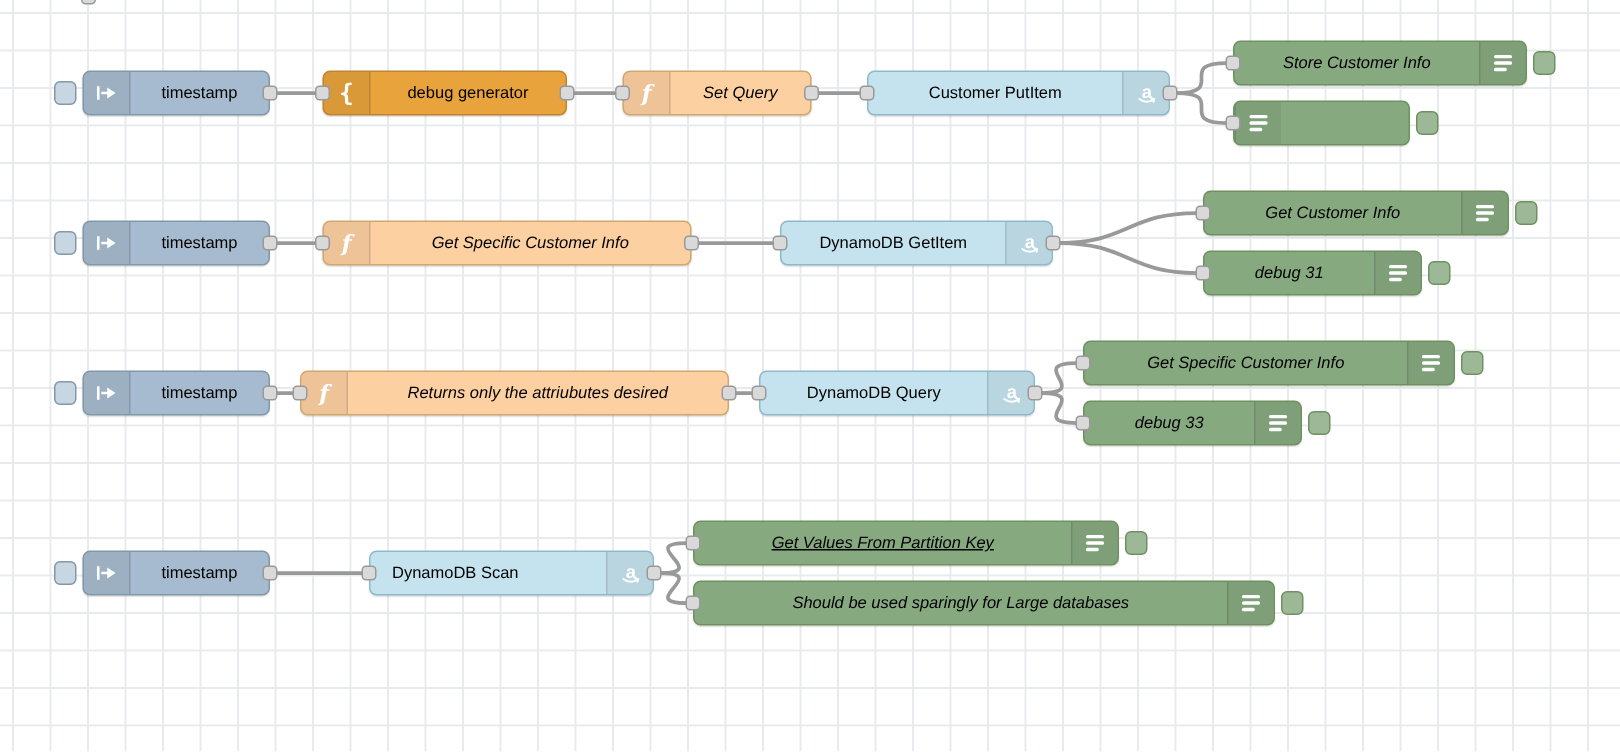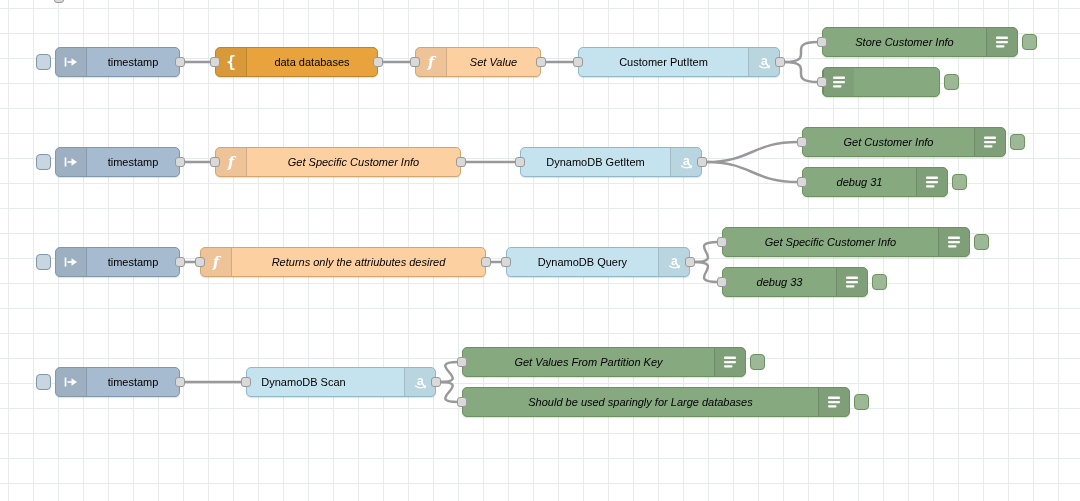--- a/index.html
+++ b/index.html
@@ -86,31 +86,31 @@
         <div class="nlabel">timestamp</div>
       </div>
       <div class="port out"></div>
       <div class="side-btn left" style="background: rgb(200, 214, 226); border-color: rgb(129, 152, 169);"></div>
     </div>
     <div class="node" style="left: 215px; top: 47px; width: 163px;">
       <div class="node-body" style="background: rgb(232, 163, 61); border-color: rgb(191, 132, 48);">
         <div class="icon-box left">
           <span class="brace">{</span>
         </div>
-        <div class="nlabel">data databases</div>
+        <div class="nlabel">debug generator</div>
       </div>
       <div class="port in"></div>
       <div class="port out"></div>
     </div>
     <div class="node" style="left: 415px; top: 47px; width: 126px;">
       <div class="node-body" style="background: rgb(253, 208, 162); border-color: rgb(207, 167, 111);">
         <div class="icon-box left">
           <span class="ficon">f</span>
         </div>
-        <div class="nlabel italic">Set Value</div>
+        <div class="nlabel italic">Set Query</div>
       </div>
       <div class="port in"></div>
       <div class="port out"></div>
     </div>
     <div class="node" style="left: 578px; top: 47px; width: 202px;">
       <div class="node-body" style="background: rgb(197, 227, 239); border-color: rgb(143, 185, 202);">
         <div class="nlabel">Customer PutItem</div>
         <div class="icon-box right">
           <svg width="17" height="17" viewBox="0 0 16 16">
             <text x="8" y="10.5" text-anchor="middle" fill="#fff" font-size="11.5" font-weight="bold" font-family="Liberation Sans,sans-serif">a</text>
@@ -311,21 +311,21 @@
           <svg width="17" height="17" viewBox="0 0 16 16">
             <text x="8" y="10.5" text-anchor="middle" fill="#fff" font-size="11.5" font-weight="bold" font-family="Liberation Sans,sans-serif">a</text>
             <path d="M3.3 11.3 Q8 14.8 12.7 11.3 M12.7 11.3 l-1.9 -0.3 M12.7 11.3 l-0.5 1.8" stroke="#fff" stroke-width="1.2" fill="none" stroke-linecap="round"></path>
           </svg>
         </div>
       </div>
       <div class="port in"></div>
       <div class="port out"></div>
     </div>
     <div class="node" style="left: 462px; top: 347px; width: 284px;">
-      <div class="node-body" style="background: rgb(135, 169, 128); border-color: rgb(110, 145, 95);">
+      <div class="node-body" style="background: rgb(135, 169, 128); border-color: rgb(110, 145, 95); text-decoration: underline;">
         <div class="nlabel italic">Get Values From Partition Key</div>
         <div class="icon-box right">
           <svg width="16" height="16" viewBox="0 0 16 16">
             <g fill="#fff">
               <rect x="2" y="2.6" width="12" height="2.3" rx="1"></rect>
               <rect x="2" y="6.9" width="12" height="2.3" rx="1"></rect>
               <rect x="2" y="11.2" width="8.5" height="2.3" rx="1"></rect>
             </g>
           </svg>
         </div>

